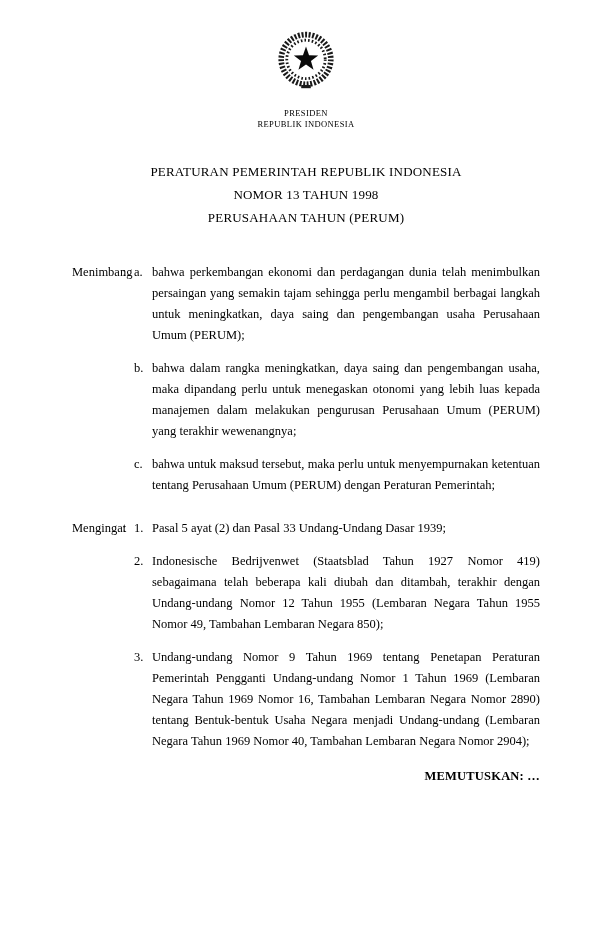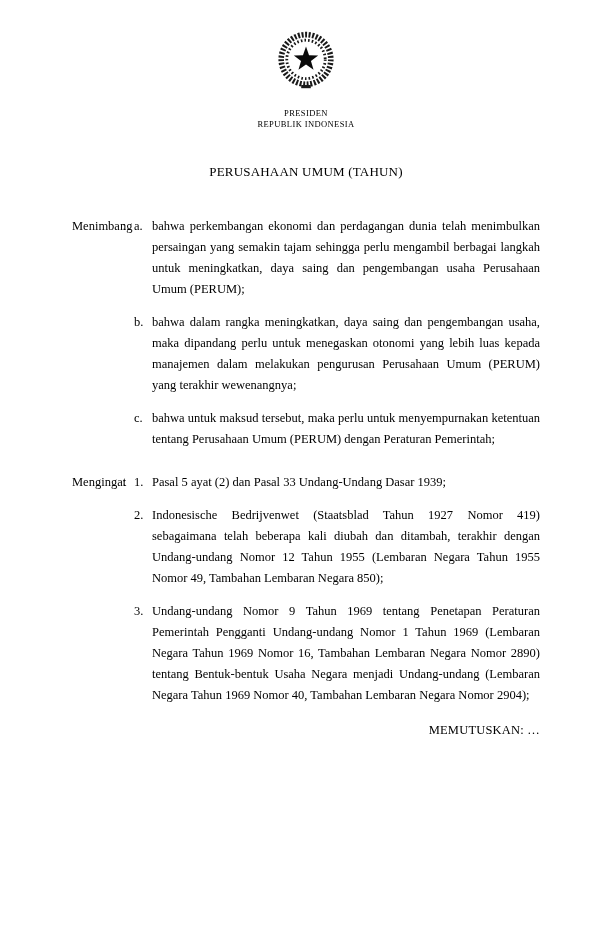--- a/index.html
+++ b/index.html
@@ -90,20 +90,21 @@
     flex: 1 1 auto;
     text-align: justify;
     text-justify: inter-word;
   }
   
   .continuation {
     margin: 17px 72px 0 72px;
     text-align: right;
     font-size: 12.5px;
     letter-spacing: 0.2px;
+    font-weight: bold;
   }
 </style>
 </head>
 <body>
 
 <div class="page">
 
   <div class="letterhead">
     <svg class="emblem" viewBox="0 0 100 100" aria-hidden="true">
       <circle cx="50" cy="48" r="31" fill="none" stroke="#1a1a1a" stroke-width="7" stroke-dasharray="2.5 2"></circle>
@@ -111,21 +112,23 @@
       <polygon fill="#0a0a0a" points="50,32 53.8,42.7 65.2,43.1 56.2,50 59.4,60.9 50,54.5 40.6,60.9 43.8,50 34.8,43.1 46.2,42.7"></polygon>
       <rect x="44" y="80" width="12" height="4" fill="#1a1a1a"></rect>
     </svg>
     <div class="letterhead-text">
       <div>PRESIDEN</div>
       <div>REPUBLIK INDONESIA</div>
     </div>
   </div>
 
   <div class="title-block">
-    <div>PERUSAHAAN UMUM (TAHUN)</div>
+    <div>PERATURAN PEMERINTAH REPUBLIK INDONESIA</div>
+    <div>NOMOR 13 TAHUN 1998</div>
+    <div>PERUSAHAAN TAHUN (PERUM)</div>
   </div>
 
 
   <div class="content">
 
     <div class="section">
       <div class="label-col">Menimbang</div>
       <div class="colon-col">:</div>
       <div class="items">
         <div class="item">

